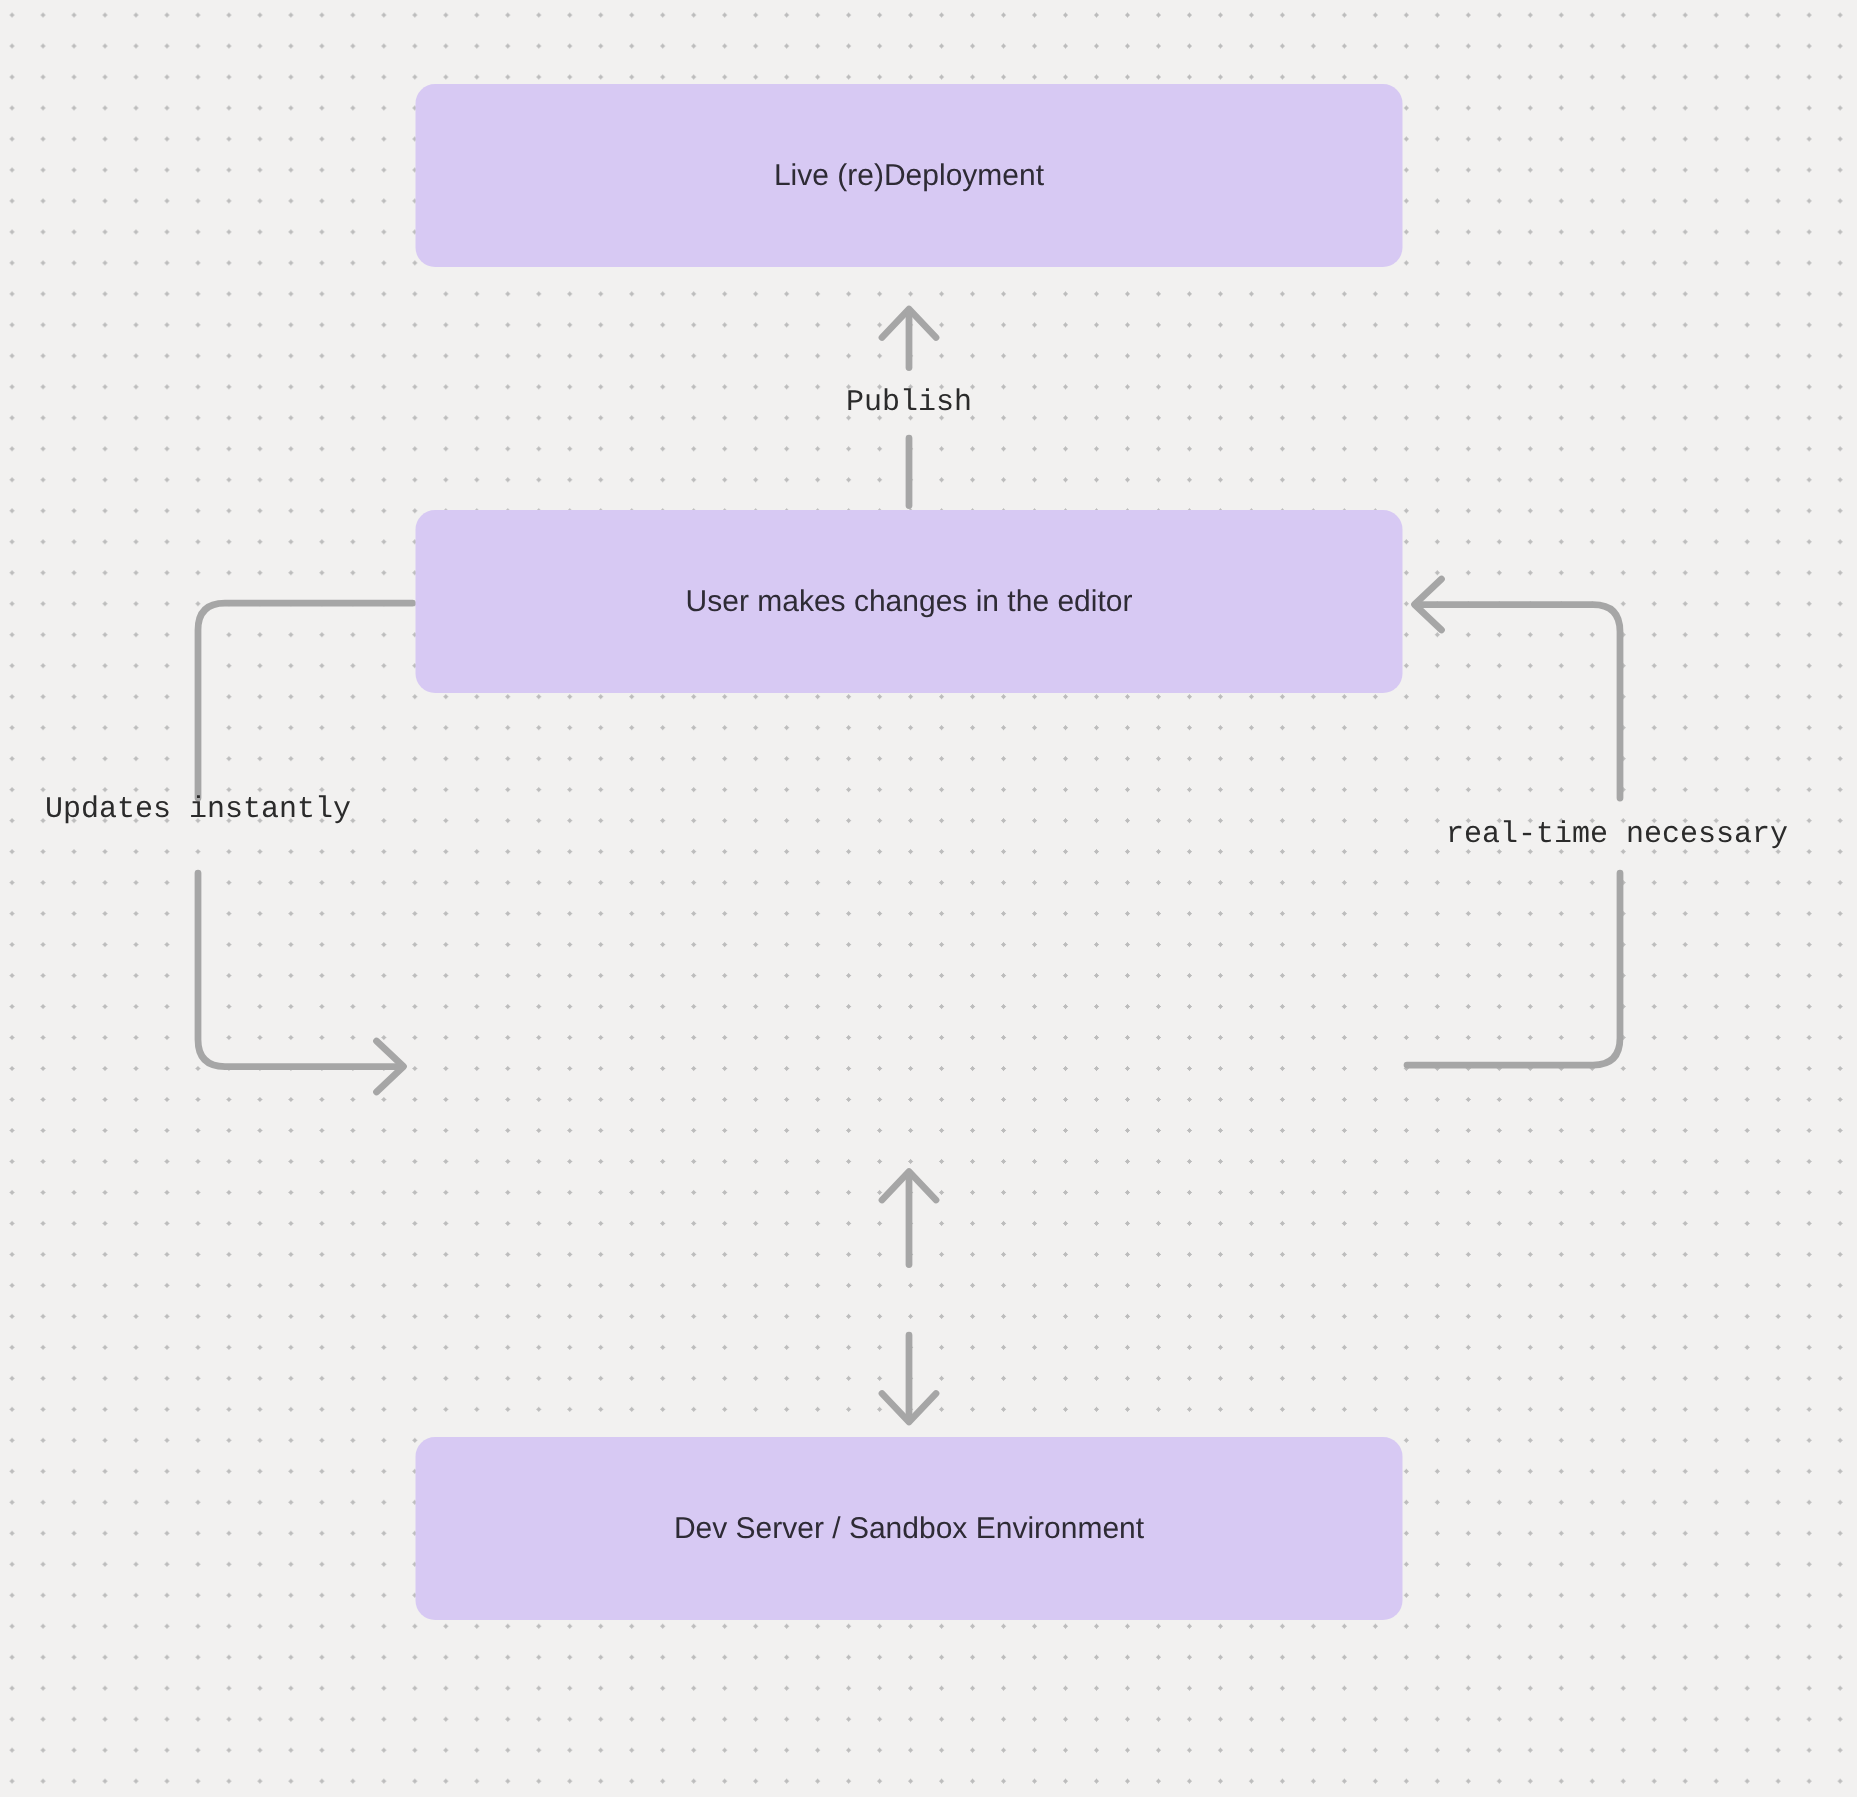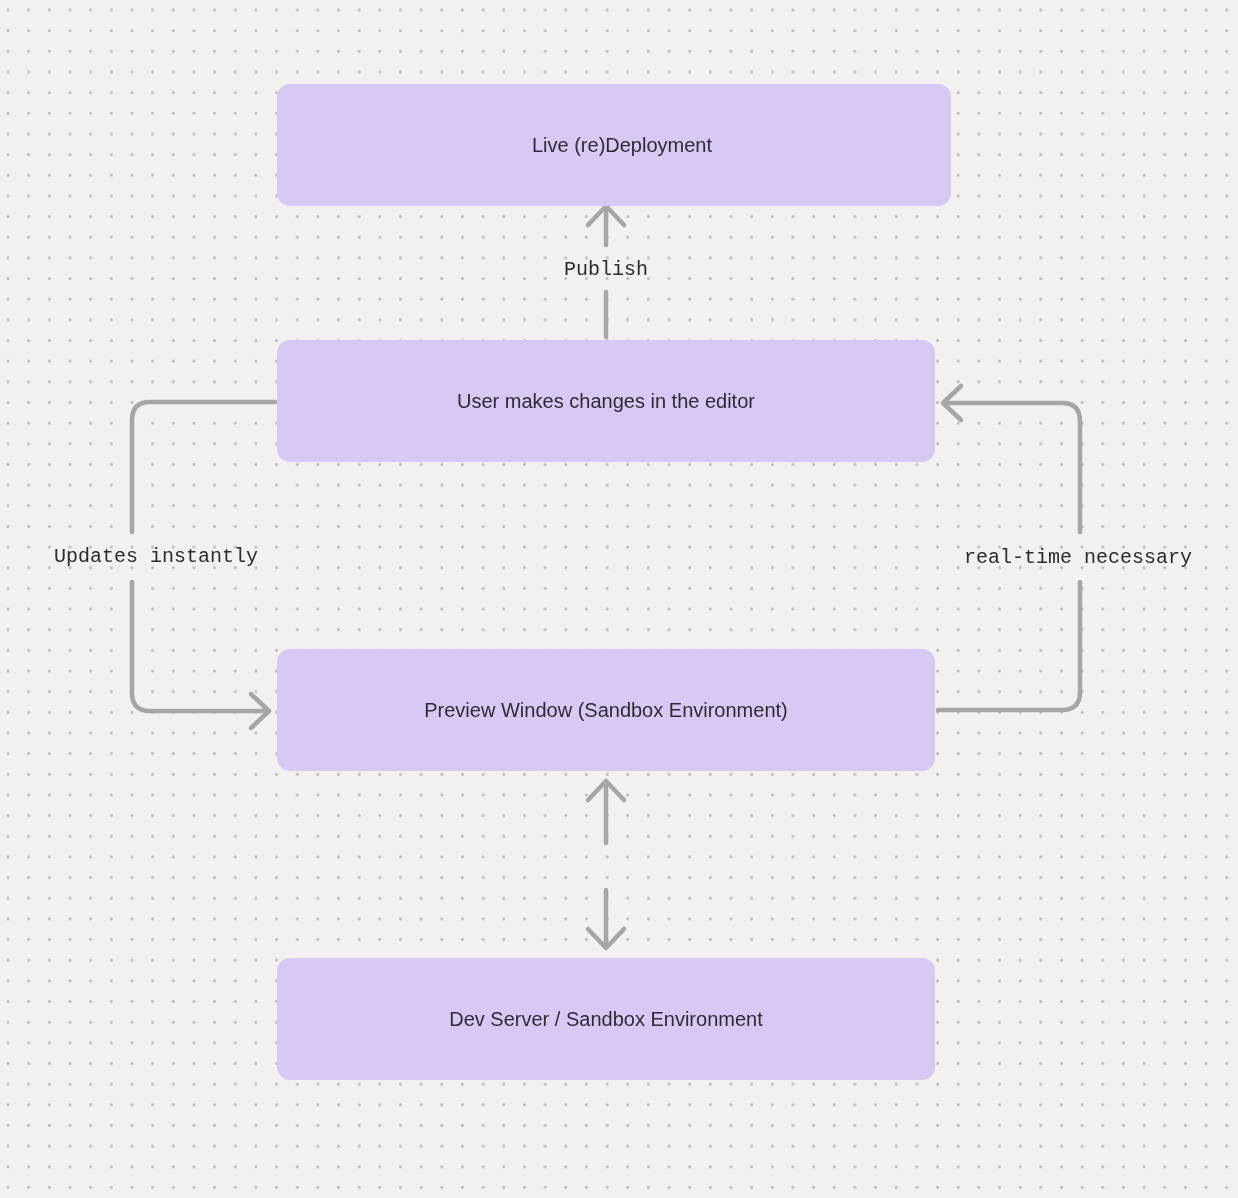--- a/index.html
+++ b/index.html
@@ -40,34 +40,34 @@
     height: 122px;
     background: #d7c9f3;
     border-radius: 13px;
     display: flex;
     align-items: center;
     justify-content: center;
     font-size: 20px;
     color: #2e2b35;
     text-align: center;
   }
-  .node-1 { top: 84px; padding-left: 16px;  }
+  .node-1 { top: 56px;  }
   .node-2 { top: 340px; justify-content: center; }
   .node-3 { top: 649px; }
   .node-4 { top: 958px; }
   .edge-label {
     position: absolute;
     transform: translate(-50%, -50%);
     font-size: 20px;
     color: #2b2b2b;
     white-space: nowrap;
     font-family: Liberation Mono, monospace;
   }
   .label-publish   { left: 606px;  top: 269px; }
-  .label-updates   { left: 132px;  top: 556px; margin-left: 24px; }
+  .label-updates   { left: 132px;  top: 540px; }
   .label-realtime  { left: 1078px; top: 557px; }
   .label-spunup    { left: 606px;  top: 867px; }
 </style>
 </head>
 <body>
 
 <div class="canvas">
 
   <svg class="edges-svg" width="1238" height="1198" viewBox="0 0 1238 1198" xmlns="http://www.w3.org/2000/svg">
 
@@ -98,23 +98,20 @@
   </svg>
 
   <div class="node node-1">
     <span>Live (re)Deployment</span>
   </div>
 
   <div class="node node-2">
     <span>User makes changes in the editor</span>
   </div>
 
-  <div class="node node-3">
-    <span>Preview Window (Sandbox Environment)</span>
-  </div>
 
   <div class="node node-4">
     <span>Dev Server / Sandbox Environment</span>
   </div>
 
   <div class="edge-label label-publish">Publish</div>
 
   <div class="edge-label label-updates">Updates instantly</div>
 
   <div class="edge-label label-realtime">real-time necessary</div>

